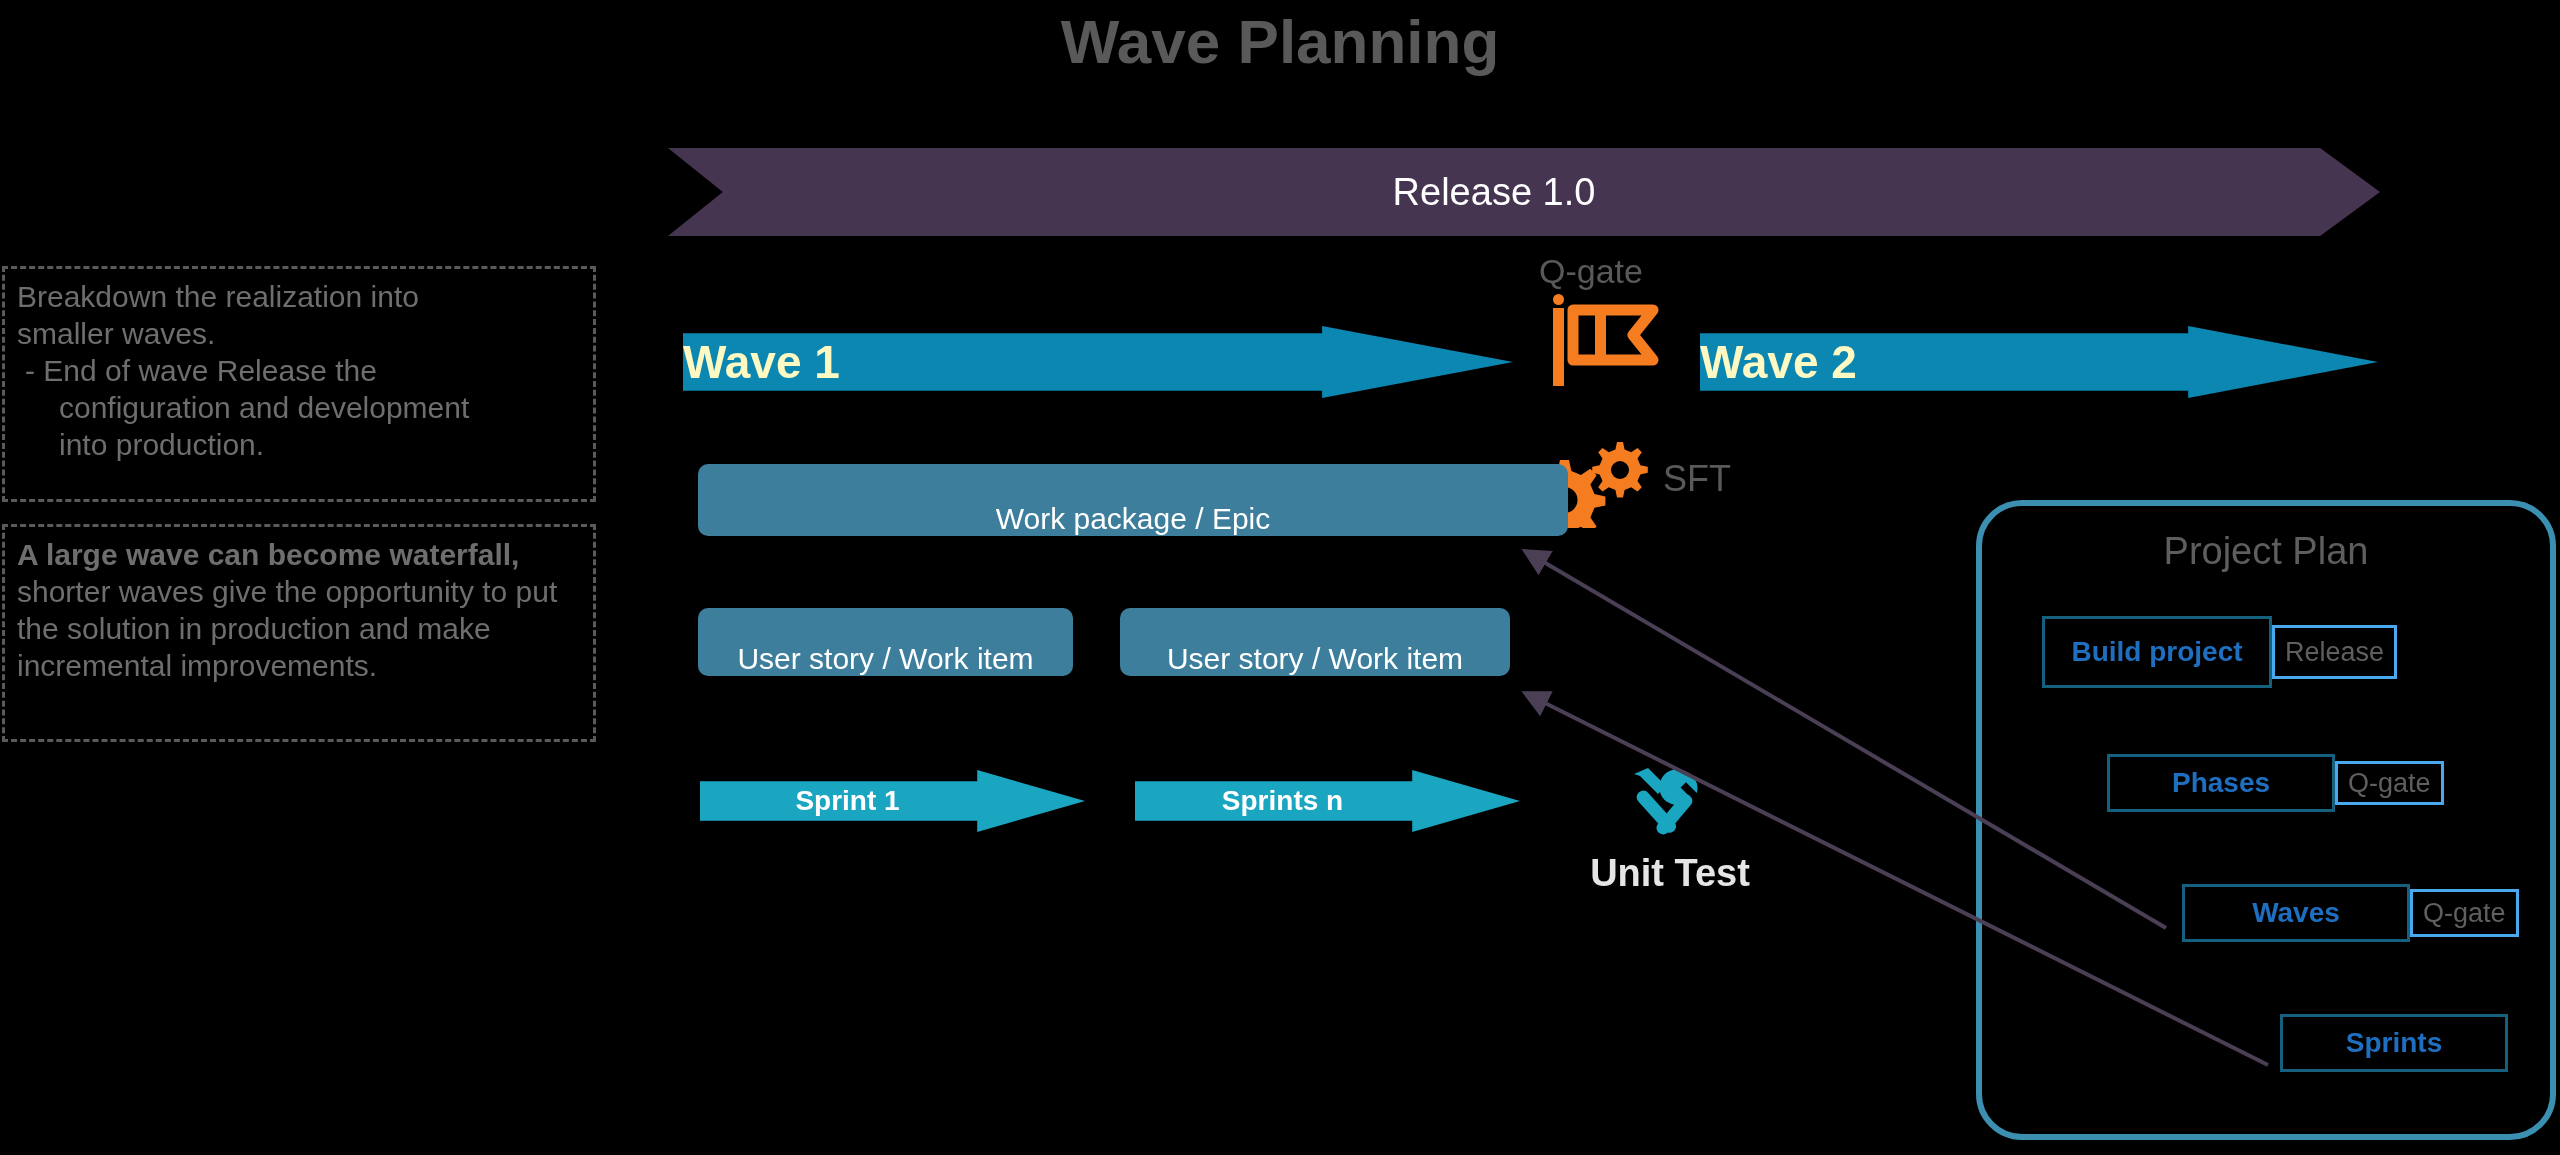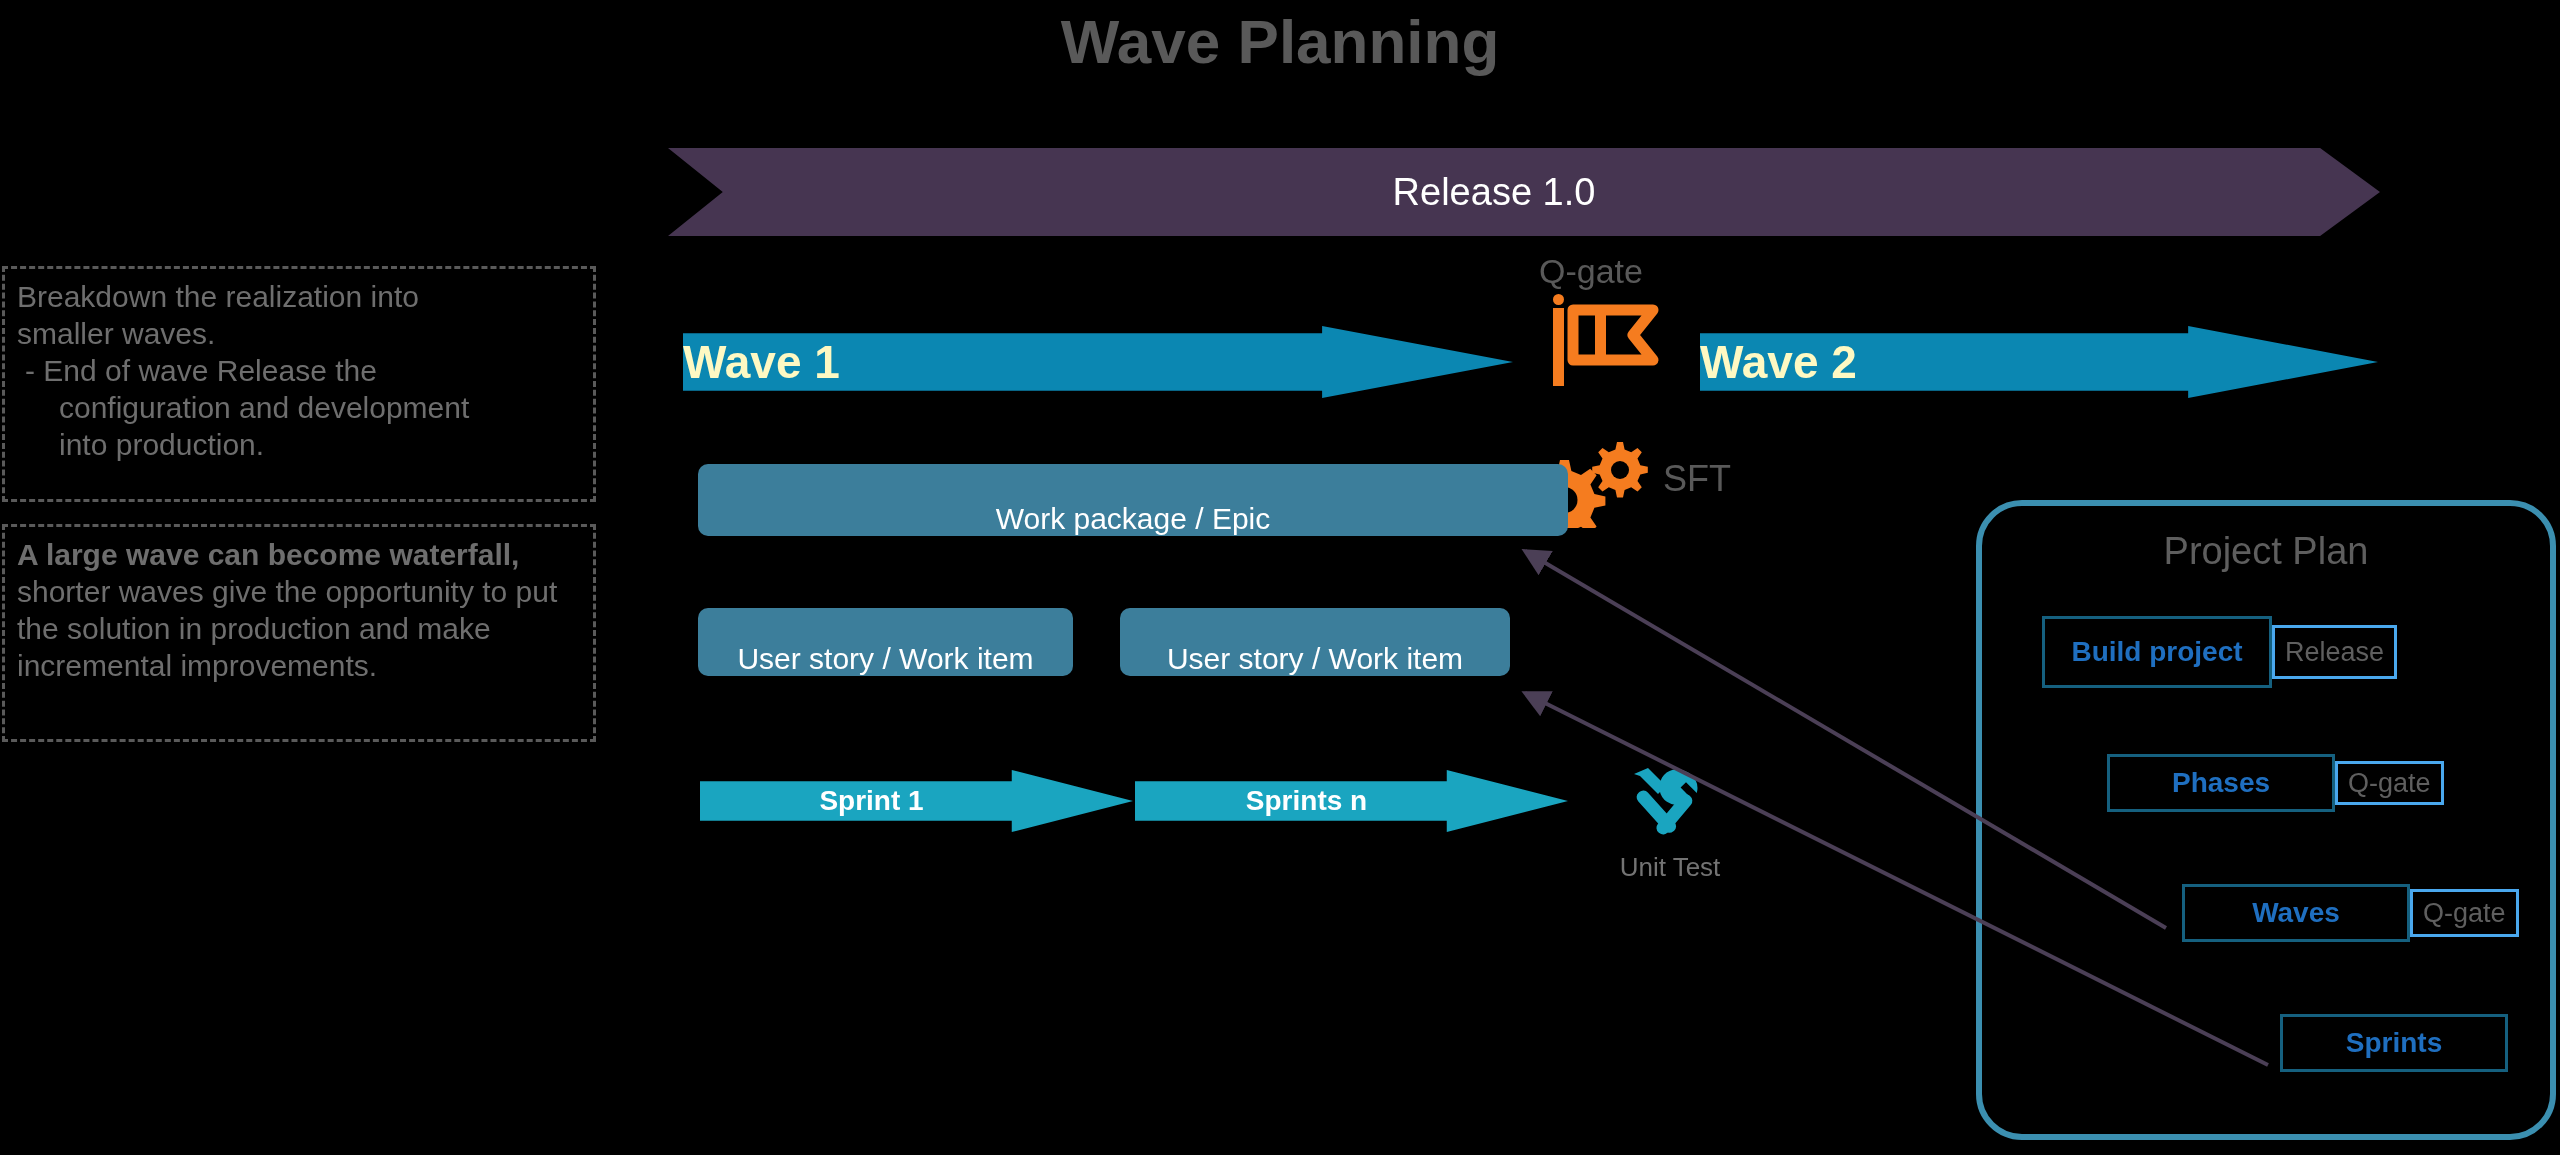--- a/index.html
+++ b/index.html
@@ -139,21 +139,20 @@
   }
   #work-package { left: 698px; top: 464px; width: 870px; height: 72px; }
   #user-story-1 { left: 698px; top: 608px; width: 375px; height: 68px; }
   #user-story-2 { left: 1120px; top: 608px; width: 390px; height: 68px; }
 
   
   .sprint-arrow {
     position: absolute;
     background: #1aa5c0;
     height: 62px;
-    padding-left: 48px;
   }
   .sprint-arrow .sprint-label {
     position: absolute;
     left: 0; right: 0;
     top: 50%;
     transform: translateY(-50%);
     text-align: center;
     color: #ffffff;
     font-size: 28px;
     font-weight: bold;
@@ -177,22 +176,23 @@
     position: absolute;
     left: 1560px;
     top: 764px;
     width: 220px;
     text-align: center;
   }
   #unit-test-marker .tools-icon { display: block; margin: 0 auto; }
   #unit-test-marker .unit-test-text {
     display: block;
     margin-top: 4px;
-    font-size: 26px;
-    color: #737373;
+    font-size: 38px;
+    color: #e5e5e5;
+    font-weight: bold;
   }
 
   
   .note-box {
     position: absolute;
     border: 3px dashed #5a5a5a;
     color: #6e6e6e;
     font-size: 30px;
     line-height: 1.23;
     padding: 10px 12px 12px 12px;

